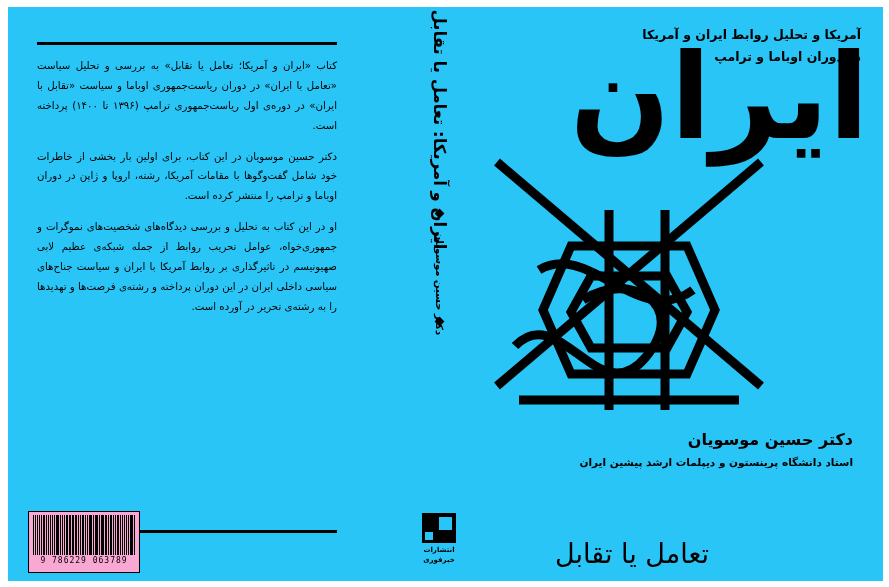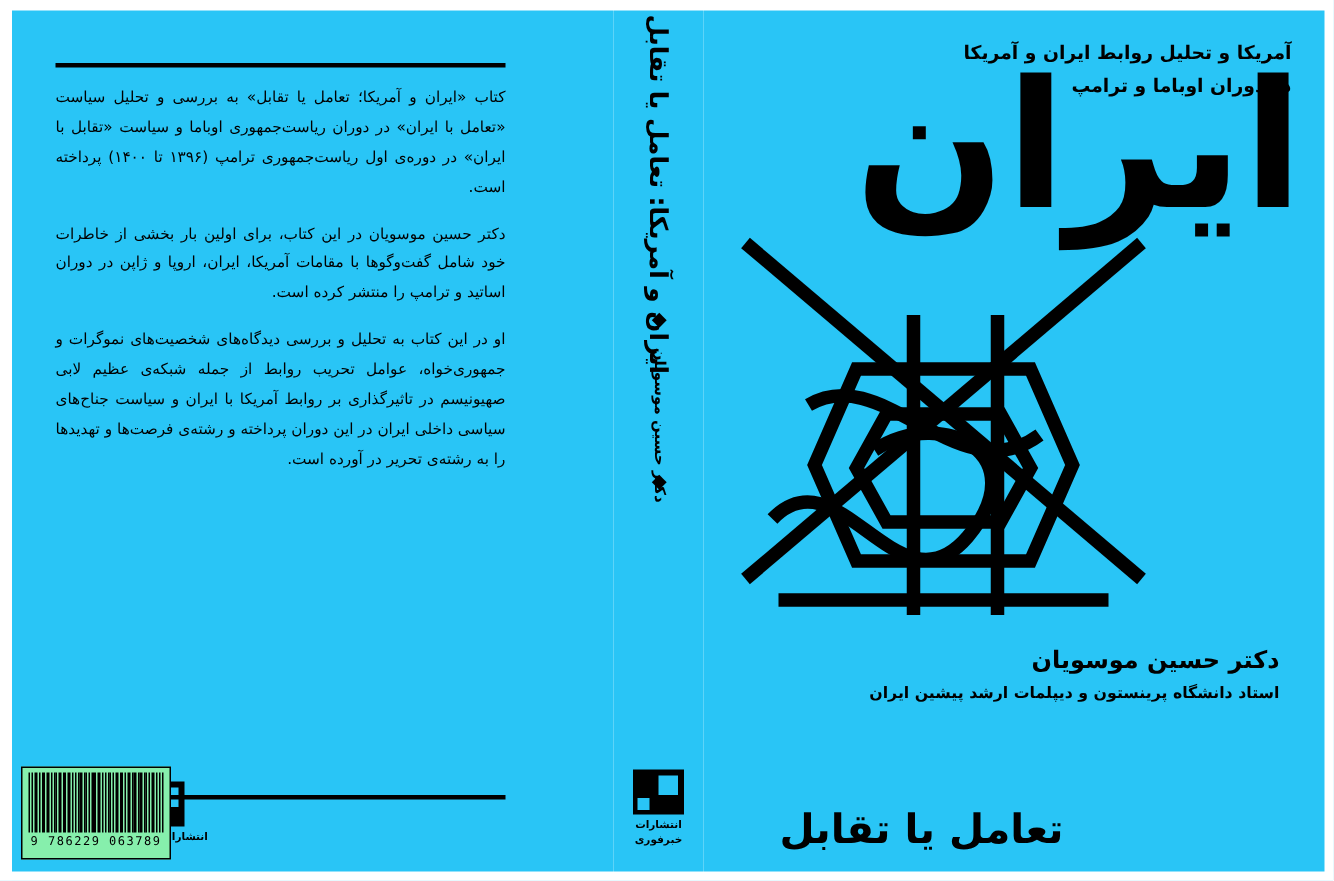--- a/index.html
+++ b/index.html
@@ -127,21 +127,21 @@
     font-size: 10.5px;
     font-weight: bold;
     line-height: 1.6;
     margin-top: 2px;
   }
   .subtitle-bottom {
     position: absolute;
     right: 180px;
     bottom: 18px;
     font-size: 27px;
-    font-weight: bold;
+    font-weight: normal;
     color: #000000;
     direction: rtl;
   }
   .pub-logo-front {
     position: absolute;
     right: 750px;
     bottom: 24px;
     width: 66px;
     text-align: center;
   }
@@ -251,25 +251,25 @@
     font-size: 10.2px;
     line-height: 1.95;
   }
   .back-text p {
     margin: 0 0 11px 0;
   }
 
   
   .barcode-box {
     position: absolute;
-    left: 14px;
+    left: 28px;
     bottom: 14px;
-    width: 100px;
+    width: 112px;
     height: 62px;
-    background: #86efac;
+    background: #f9a8d4;
     border: 1px solid #000000;
     box-sizing: border-box;
     padding: 3px 4px 2px 4px;
   }
   .bars {
     height: 40px;
     display: flex;
     align-items: flex-end;
     gap: 1px;
     direction: ltr;
@@ -347,21 +347,21 @@
     <div class="spine-logo">
       <div class="pub-mark"></div>
       <div class="pub-name">انتشارات
 خبرفوری</div>
     </div>
   </div>
 
   <div class="back-rule top"></div>
   <div class="back-text">
     <p>کتاب «ایران و آمریکا؛ تعامل یا تقابل» به بررسی و تحلیل سیاست «تعامل با ایران» در دوران ریاست‌جمهوری اوباما و سیاست «تقابل با ایران» در دوره‌ی اول ریاست‌جمهوری ترامپ (۱۳۹۶ تا ۱۴۰۰) پرداخته است.</p>
-    <p>دکتر حسین موسویان در این کتاب، برای اولین بار بخشی از خاطرات خود شامل گفت‌وگوها با مقامات آمریکا، ایران، اروپا و ژاپن در دوران اساتید و ترامپ را منتشر کرده است.</p>
+    <p>دکتر حسین موسویان در این کتاب، برای اولین بار بخشی از خاطرات خود شامل گفت‌وگوها با مقامات آمریکا، رشته، اروپا و ژاپن در دوران اوباما و ترامپ را منتشر کرده است.</p>
     <p>او در این کتاب به تحلیل و بررسی دیدگاه‌های شخصیت‌های نموگرات و جمهوری‌خواه، عوامل تحریب روابط از جمله شبکه‌ی عظیم لابی صهیونیسم در تاثیرگذاری بر روابط آمریکا با ایران و سیاست جناح‌های سیاسی داخلی ایران در این دوران پرداخته و رشته‌ی فرصت‌ها و تهدیدها را به رشته‌ی تحریر در آورده است.</p>
   </div>
   <div class="back-rule bottom"></div>
 
   <div class="barcode-box">
     <div class="bars" id="bars">
         <i style="width: 2px;"></i>
         <i style="width: 1px;"></i>
         <i style="width: 1px;"></i>
         <i style="width: 2px;"></i>

